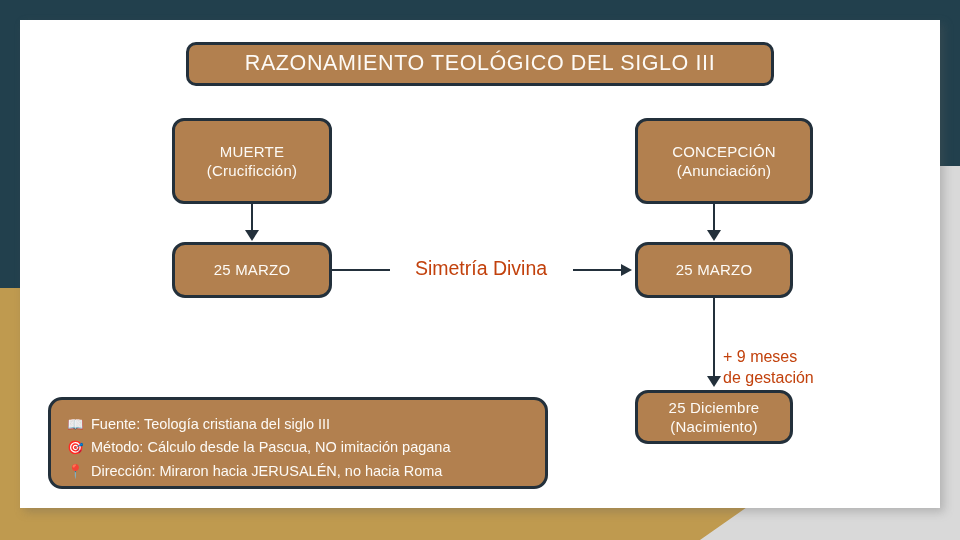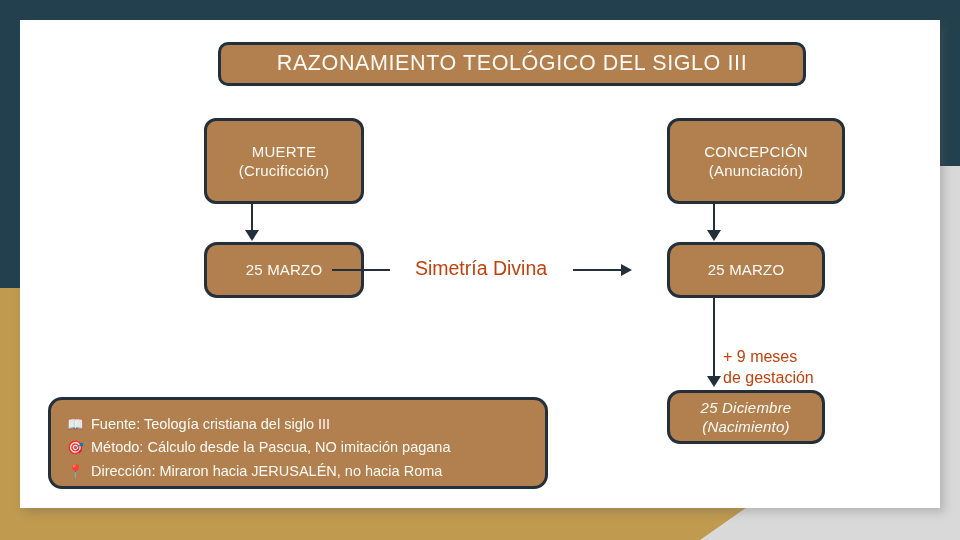--- a/index.html
+++ b/index.html
@@ -50,37 +50,36 @@
     background: #b2804f;
     border: 3px solid #23303b;
     color: #fdfaf6;
     display: flex;
     flex-direction: column;
     align-items: center;
     justify-content: center;
     text-align: center;
     line-height: 1.28;
     letter-spacing: .2px;
-    margin-left: 32px;
   }
   .node.rounded { border-radius: 12px; }
   .node.square  { border-radius: 13px; }
 
   #title-banner {
     left: 186px; top: 42px;
     width: 588px; height: 44px;
     border-radius: 10px;
     font-size: 21.5px;
     letter-spacing: .6px;
   }
   #node-muerte      { left: 172px; top: 118px; width: 160px; height: 86px; font-size: 15px; }
   #node-concepcion  { left: 635px; top: 118px; width: 178px; height: 86px; font-size: 15px; }
   #node-marzo-left  { left: 172px; top: 242px; width: 160px; height: 56px; font-size: 15px; }
   #node-marzo-right { left: 635px; top: 242px; width: 158px; height: 56px; font-size: 15px; }
-  #node-diciembre   { left: 635px; top: 390px; width: 158px; height: 54px; font-size: 15px; font-style: italic; }
+  #node-diciembre   { left: 635px; top: 390px; width: 158px; height: 54px; font-size: 15px; }
 
   
   #legend {
     position: absolute;
     left: 48px; top: 397px;
     width: 500px; height: 92px;
     background: #b2804f;
     border: 3px solid #23303b;
     border-radius: 14px;
     padding: 13px 0 0 16px;

